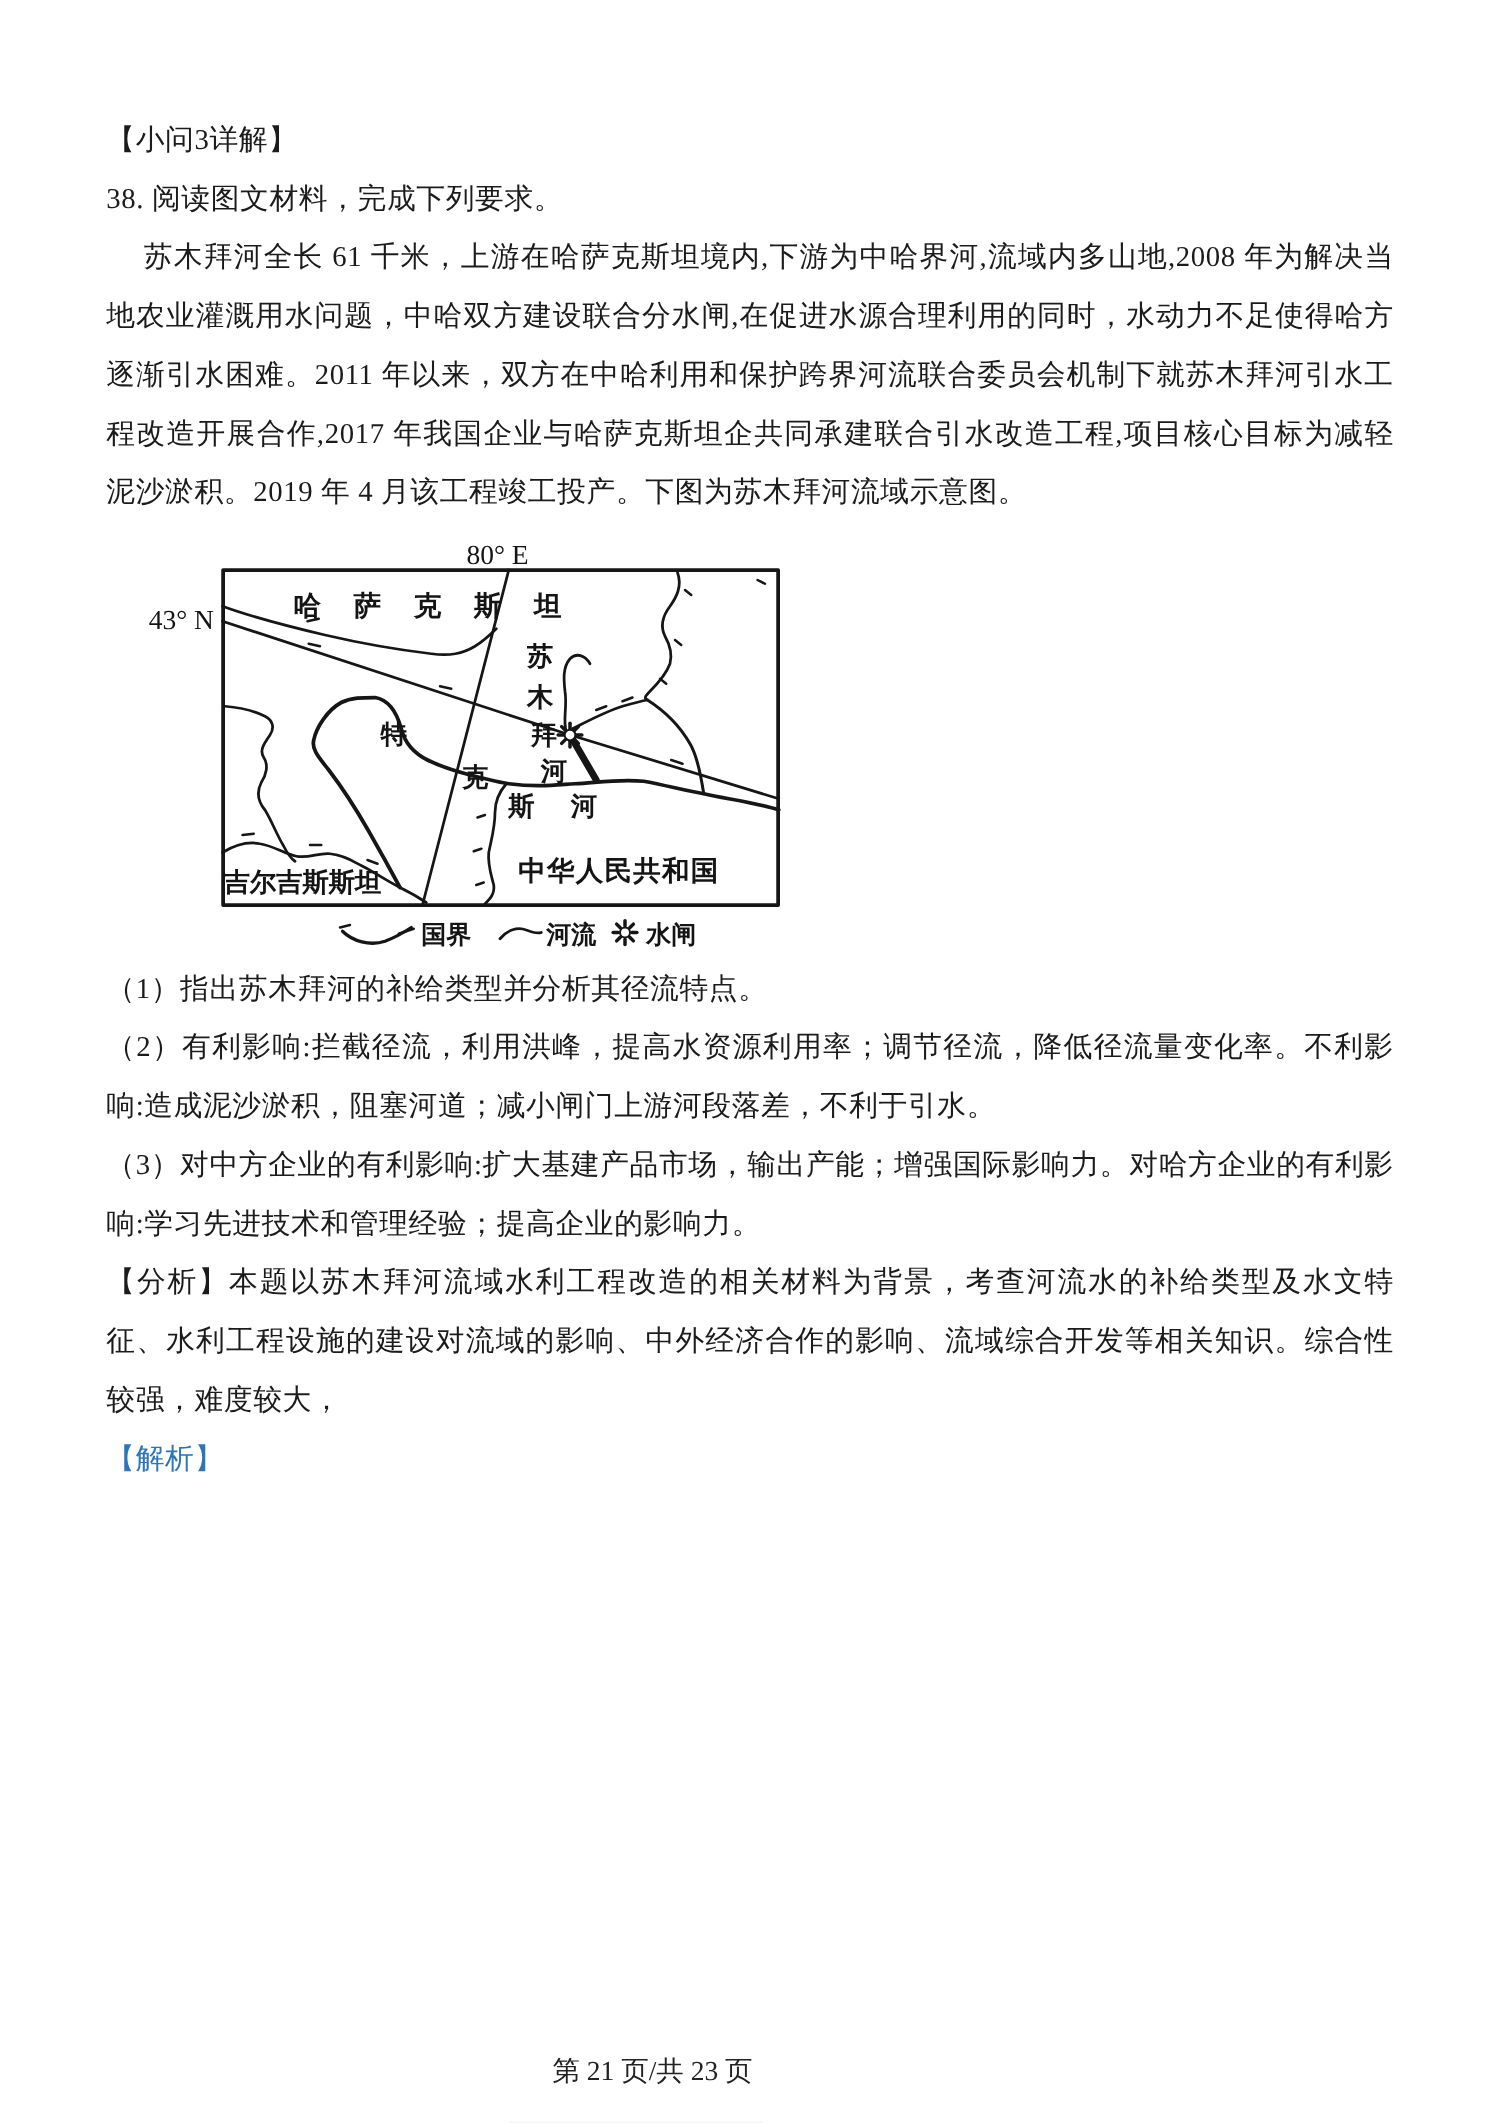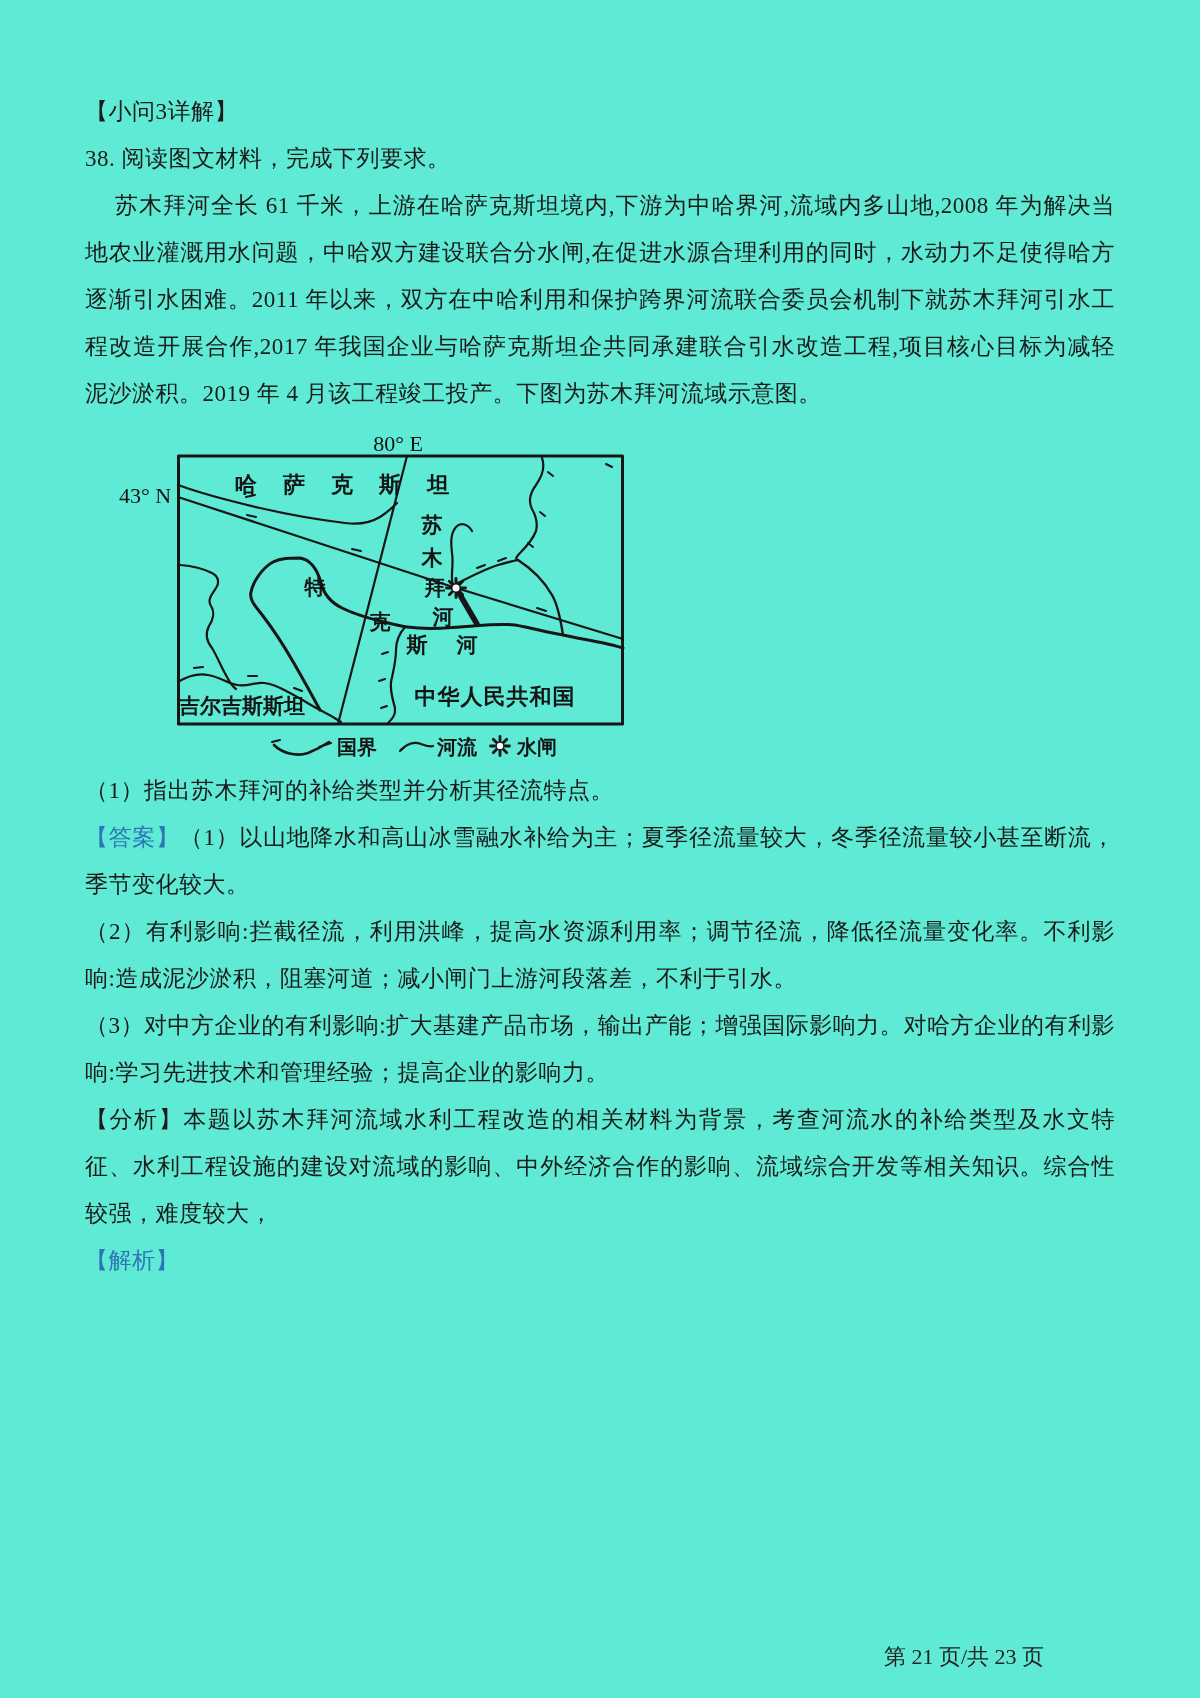--- a/index.html
+++ b/index.html
@@ -1,20 +1,20 @@
 <!DOCTYPE html>
 <html><head>
 <meta charset="utf-8">
 <style>
   html,body{margin:0;padding:0;background:#e9e9e9;}
   .page{
     position:relative;
     width:1200px;height:1698px;
     margin:0 auto;
-    background:#5eead4;
+    background:#ffffff;
     overflow:hidden;
     box-sizing:border-box;
     padding:88px 85px 0 85px;
     font-family:"Liberation Serif",serif;
     color:#1b1b1b;
   }
   .para{
     margin:0;
     font-size:23px;
     line-height:47px;
@@ -23,21 +23,21 @@
   }
   .material{text-indent:30px;}
   .blue{color:#2e75b6;}
   .figure{height:350px;margin-left:15px;}
   .figure svg{display:block;}
   .map-stroke{stroke:#161616;fill:none;stroke-linecap:round;stroke-linejoin:round;}
   .map-label{font-family:"Liberation Sans",sans-serif;font-weight:bold;fill:#141414;}
   .geo-label{font-family:"Liberation Serif",serif;fill:#141414;}
   .footer{
     position:absolute;left:0;top:1643px;width:1044px;
-    text-align:right;font-size:22px;line-height:28px;
+    text-align:center;font-size:22px;line-height:28px;
     font-family:"Liberation Serif",serif;color:#222;
   }
 </style>
 </head>
 <body>
 
 <div class="page">
 
   <p class="para">【小问3详解】</p>
 
@@ -150,21 +150,20 @@
           </g>
           <circle cx="400" cy="329" r="4" fill="#ffffff" stroke="#161616" stroke-width="1.6"></circle>
         </g>
         <text class="map-label" x="417" y="337" font-size="20">水闸</text>
       </g>
     </svg>
   </div>
 
   <p class="para">（1）指出苏木拜河的补给类型并分析其径流特点。</p>
 
-  <p class="para"><span class="blue">【答案】</span><span>（1）以山地降水和高山冰雪融水补给为主；夏季径流量较大，冬季径流量较小甚至断流，季节变化较大。</span></p>
   <p class="para">（2）有利影响:拦截径流，利用洪峰，提高水资源利用率；调节径流，降低径流量变化率。不利影响:造成泥沙淤积，阻塞河道；减小闸门上游河段落差，不利于引水。</p>
   <p class="para">（3）对中方企业的有利影响:扩大基建产品市场，输出产能；增强国际影响力。对哈方企业的有利影响:学习先进技术和管理经验；提高企业的影响力。</p>
 
   <p class="para">【分析】本题以苏木拜河流域水利工程改造的相关材料为背景，考查河流水的补给类型及水文特征、水利工程设施的建设对流域的影响、中外经济合作的影响、流域综合开发等相关知识。综合性较强，难度较大，</p>
   <p class="para blue">【解析】</p>
 
   <div class="footer">第 21 页/共 23 页</div>
 </div>
 
 </body></html>

